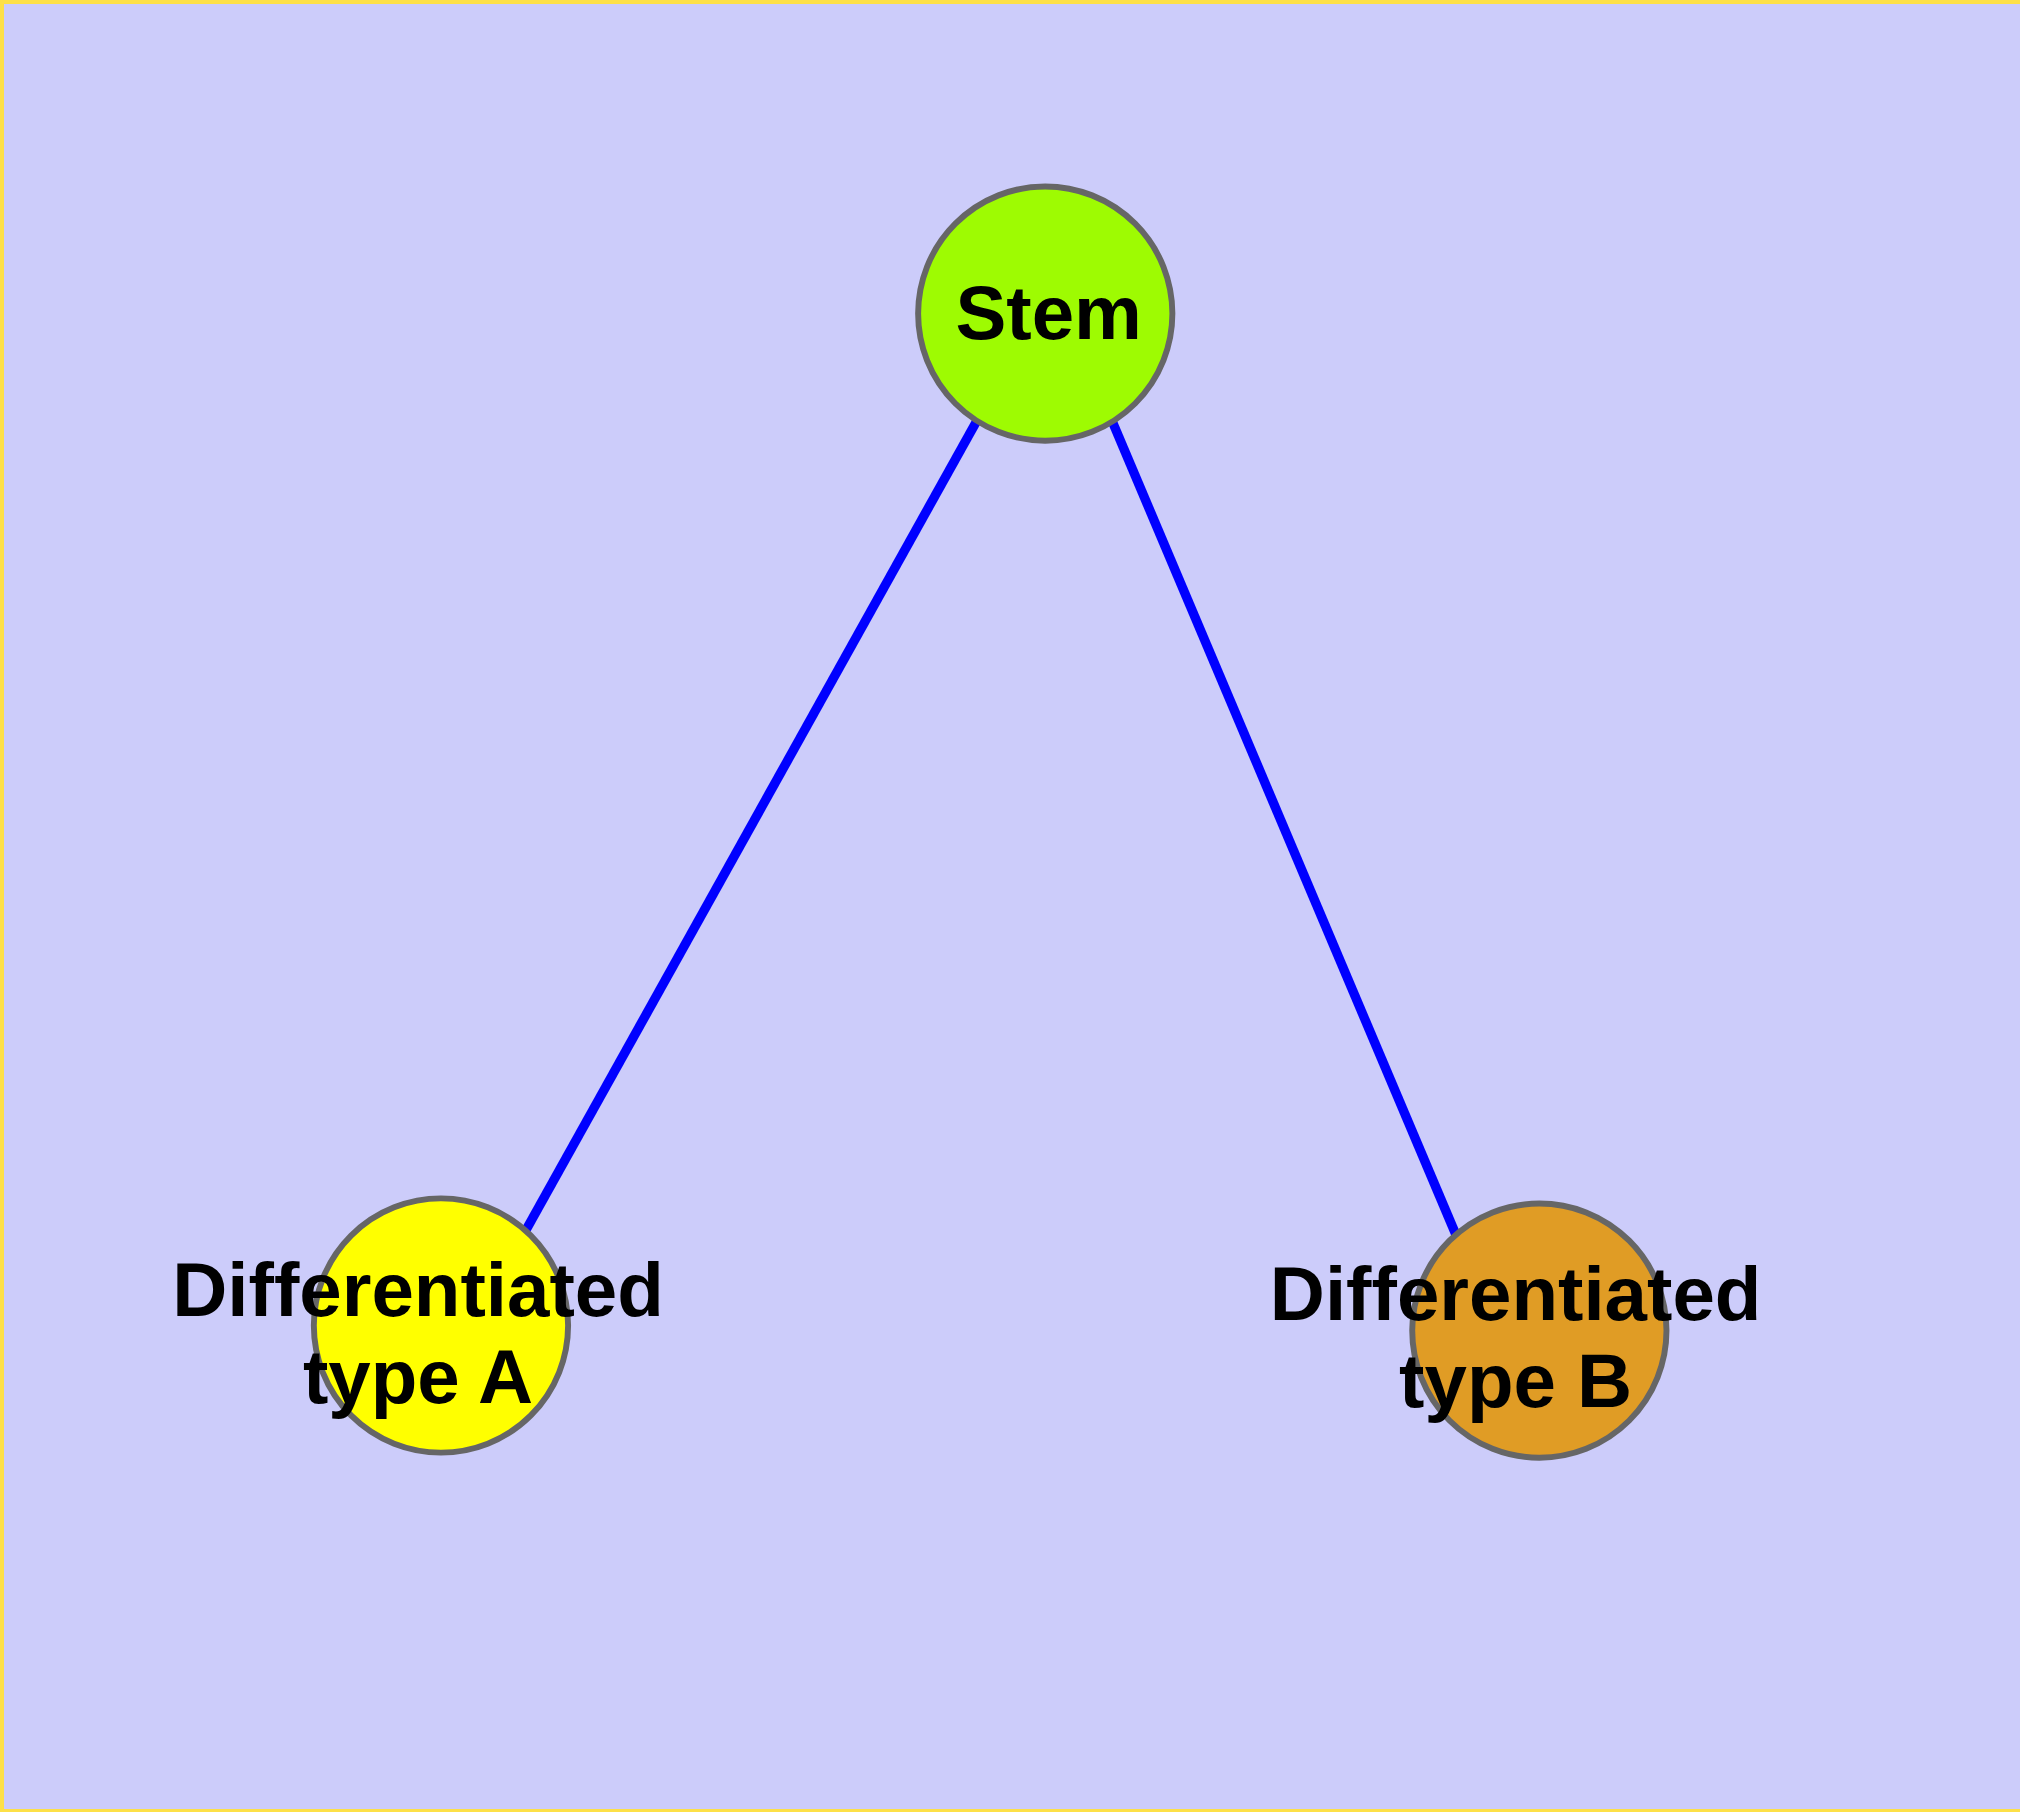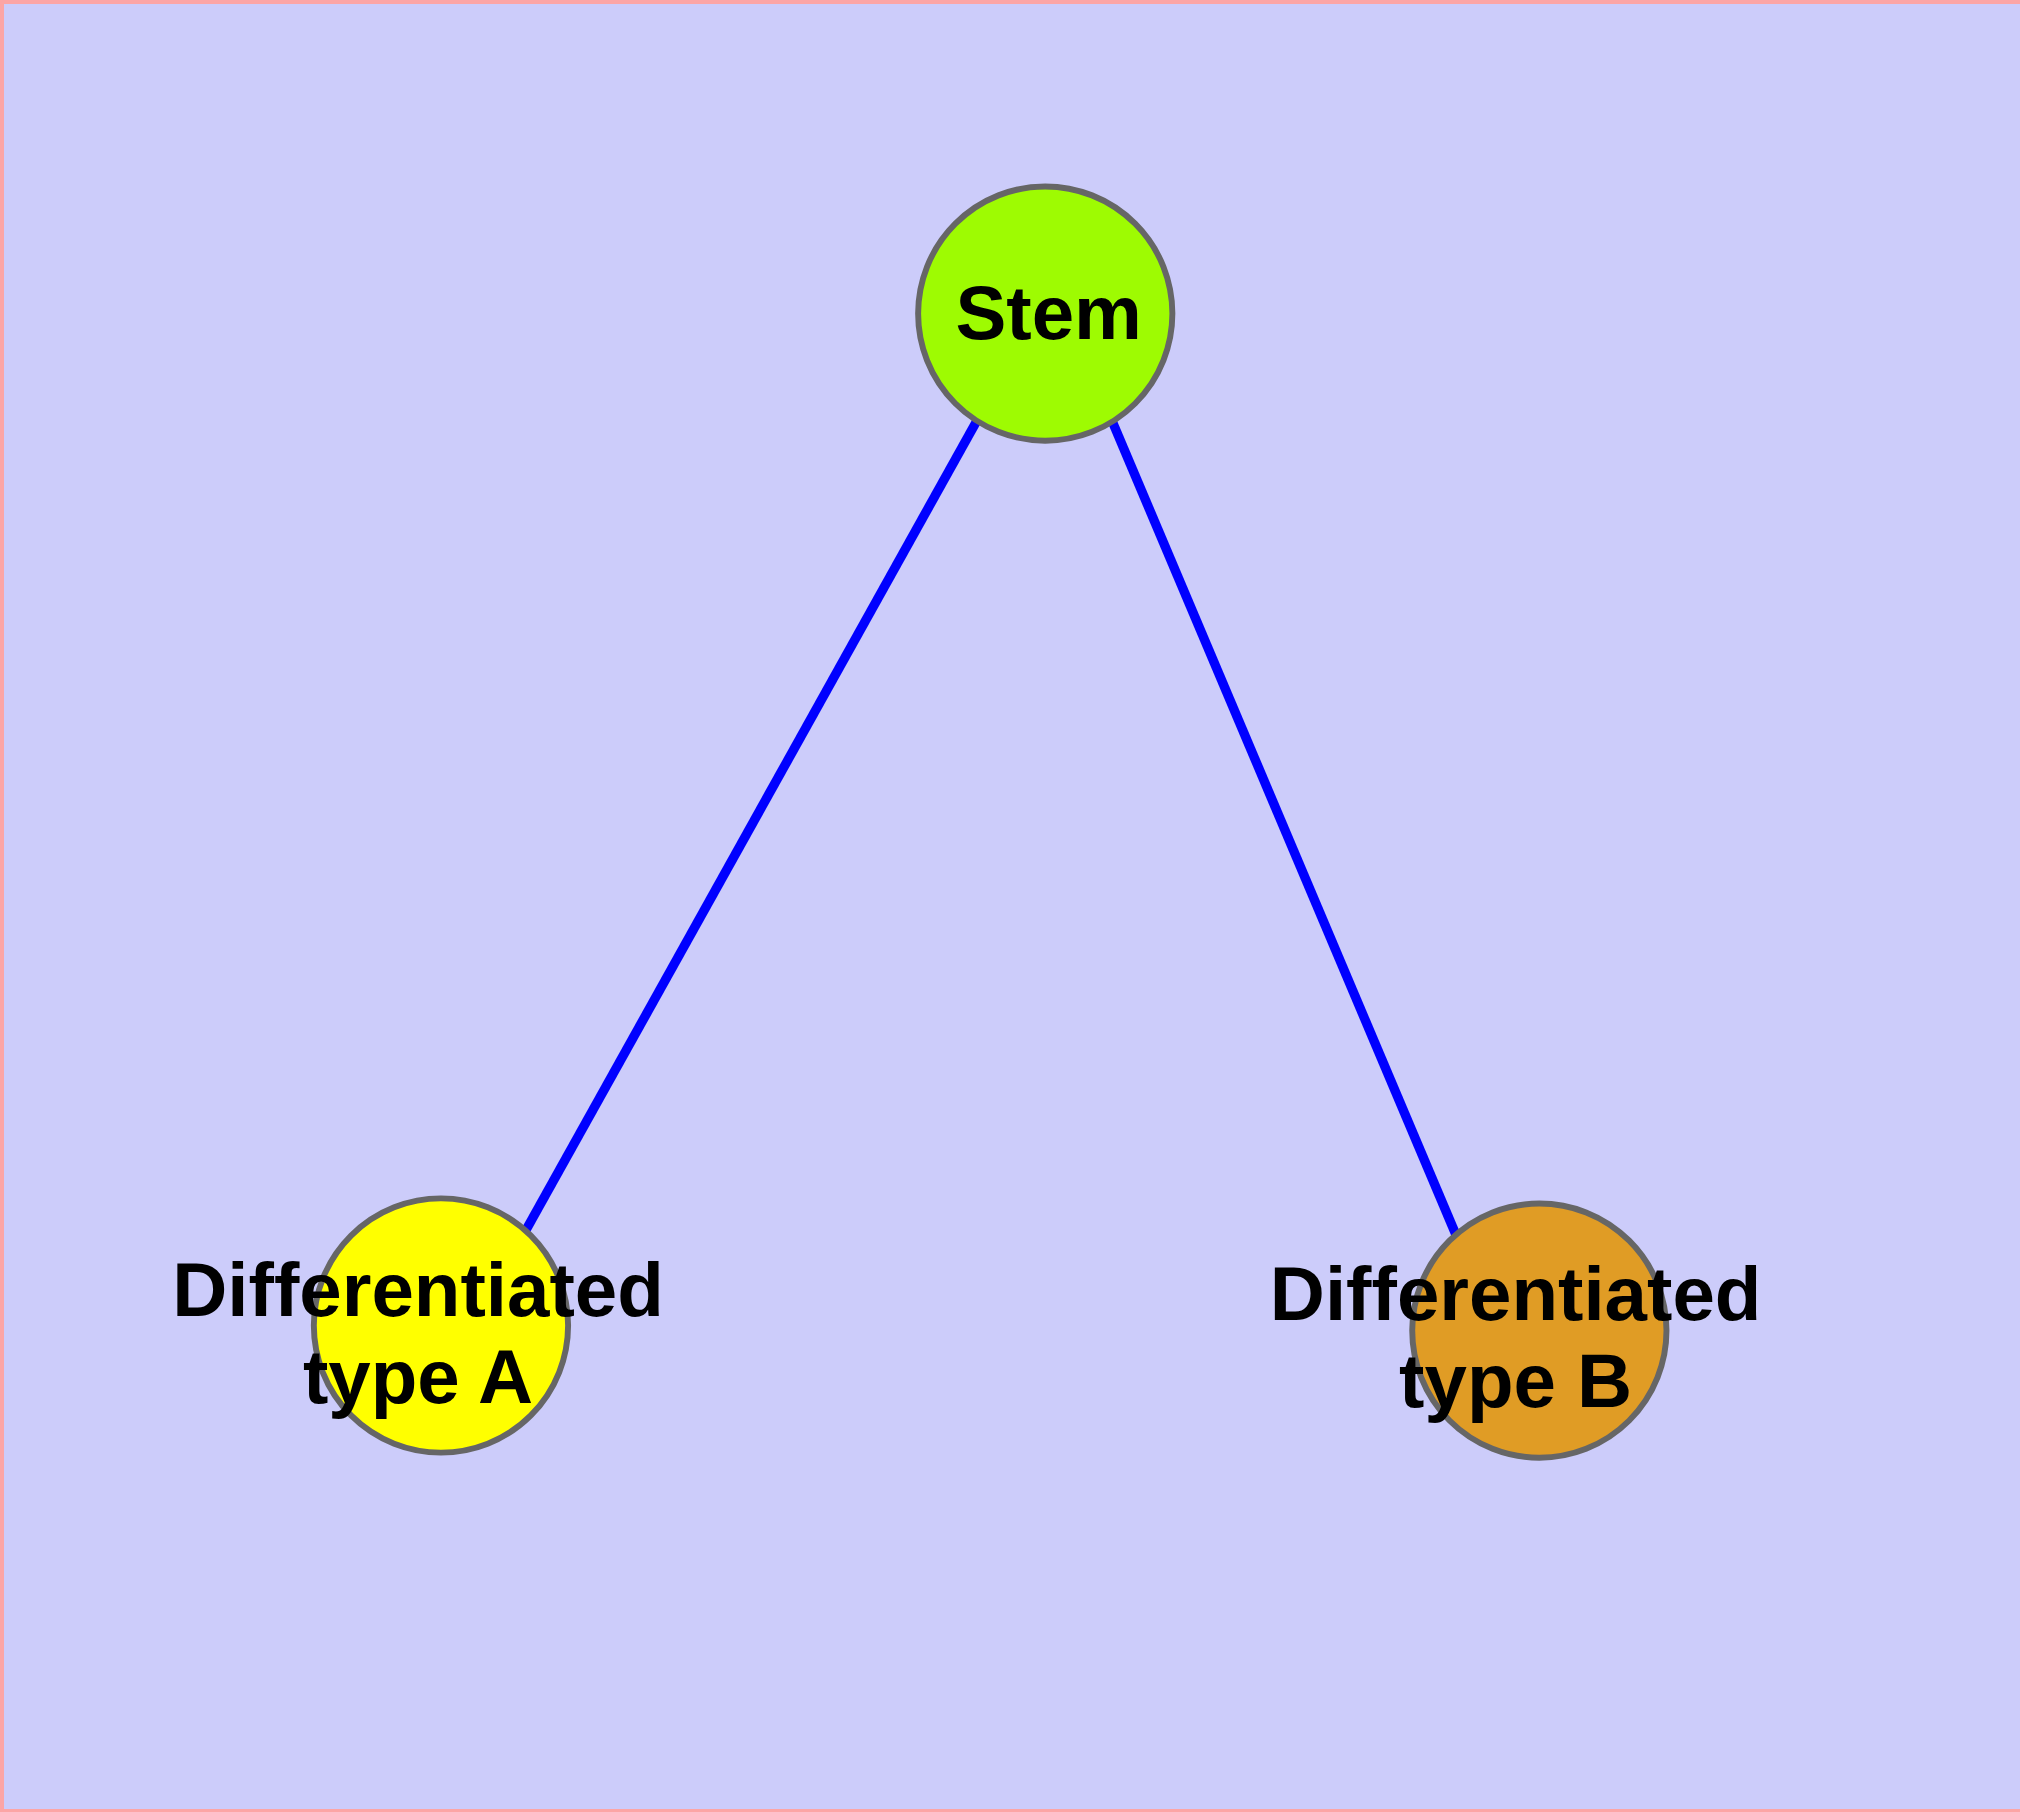--- a/index.html
+++ b/index.html
@@ -4,21 +4,21 @@
 <style>
   html, body {
     margin: 0;
     padding: 0;
     background: #ffffff;
   }
   #stage {
     position: relative;
     width: 2021px;
     height: 1812px;
-    background: #fca5a5;
+    background: #fde047;
     overflow: hidden;
     font-family: "Liberation Sans", sans-serif;
   }
   #canvas {
     position: absolute;
     left: 4.2px;
     top: 4.2px;
     width: 2016px;
     height: 1805px;
     background: #ccccfa;

